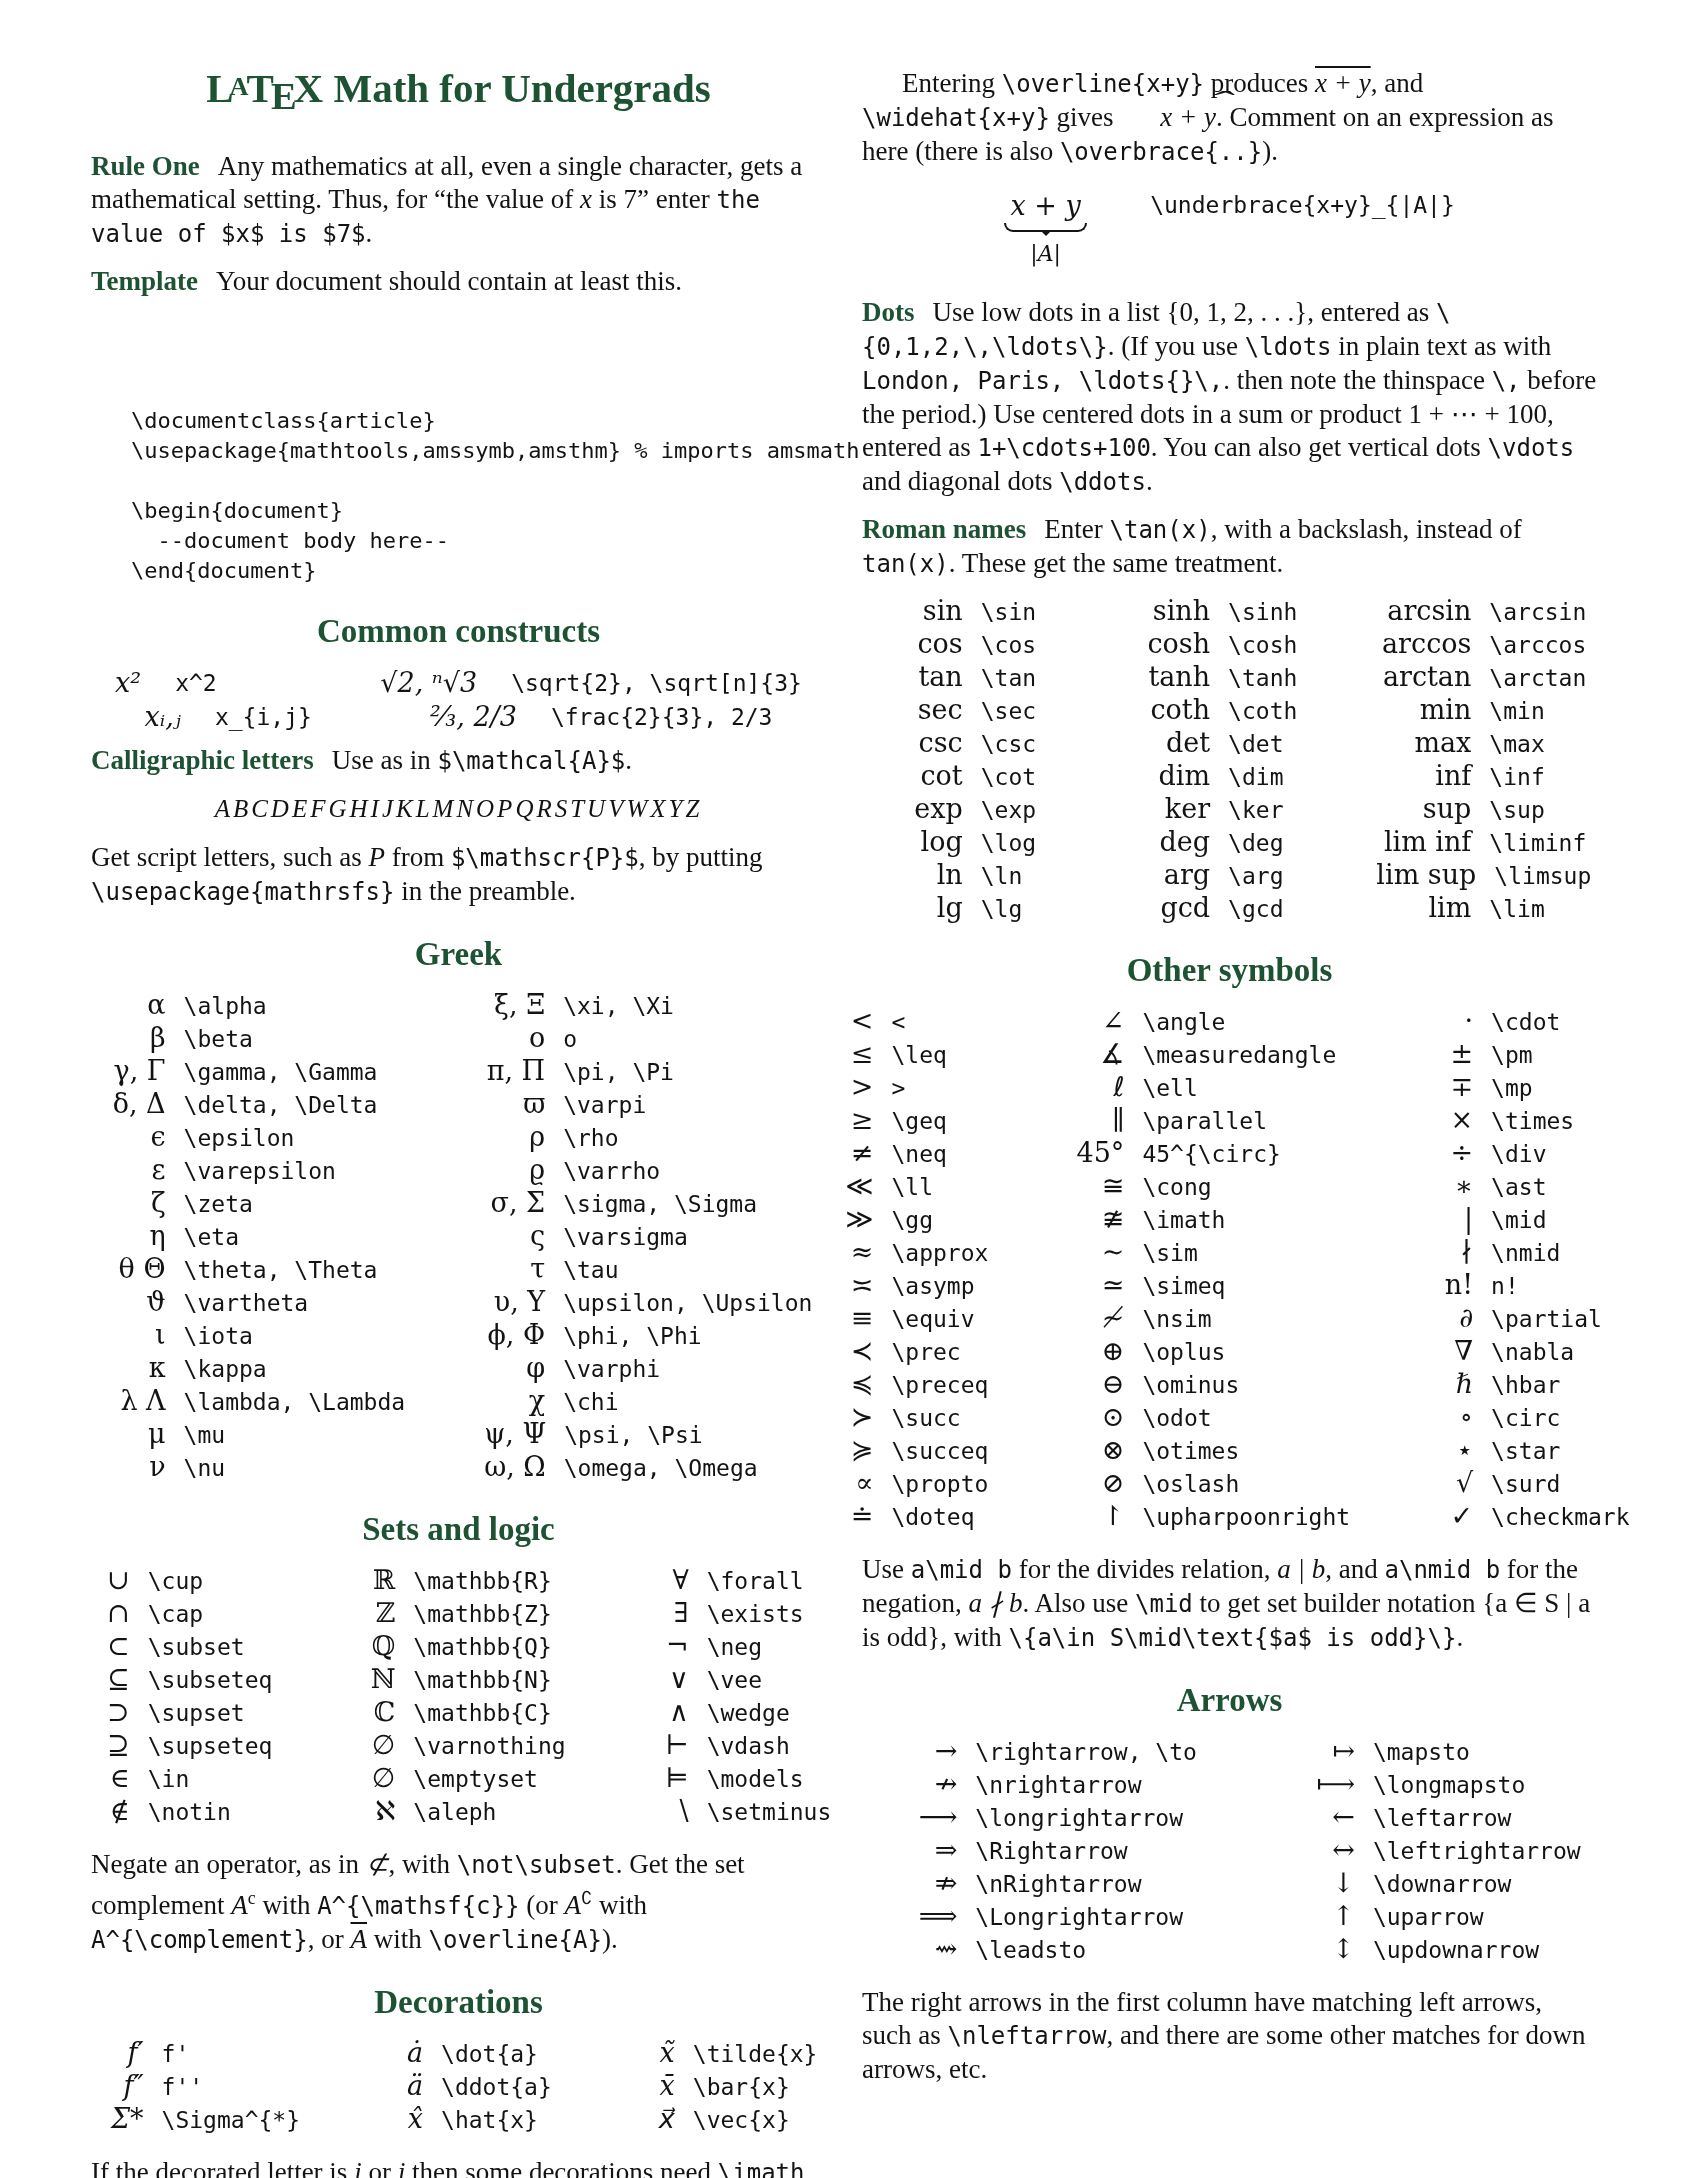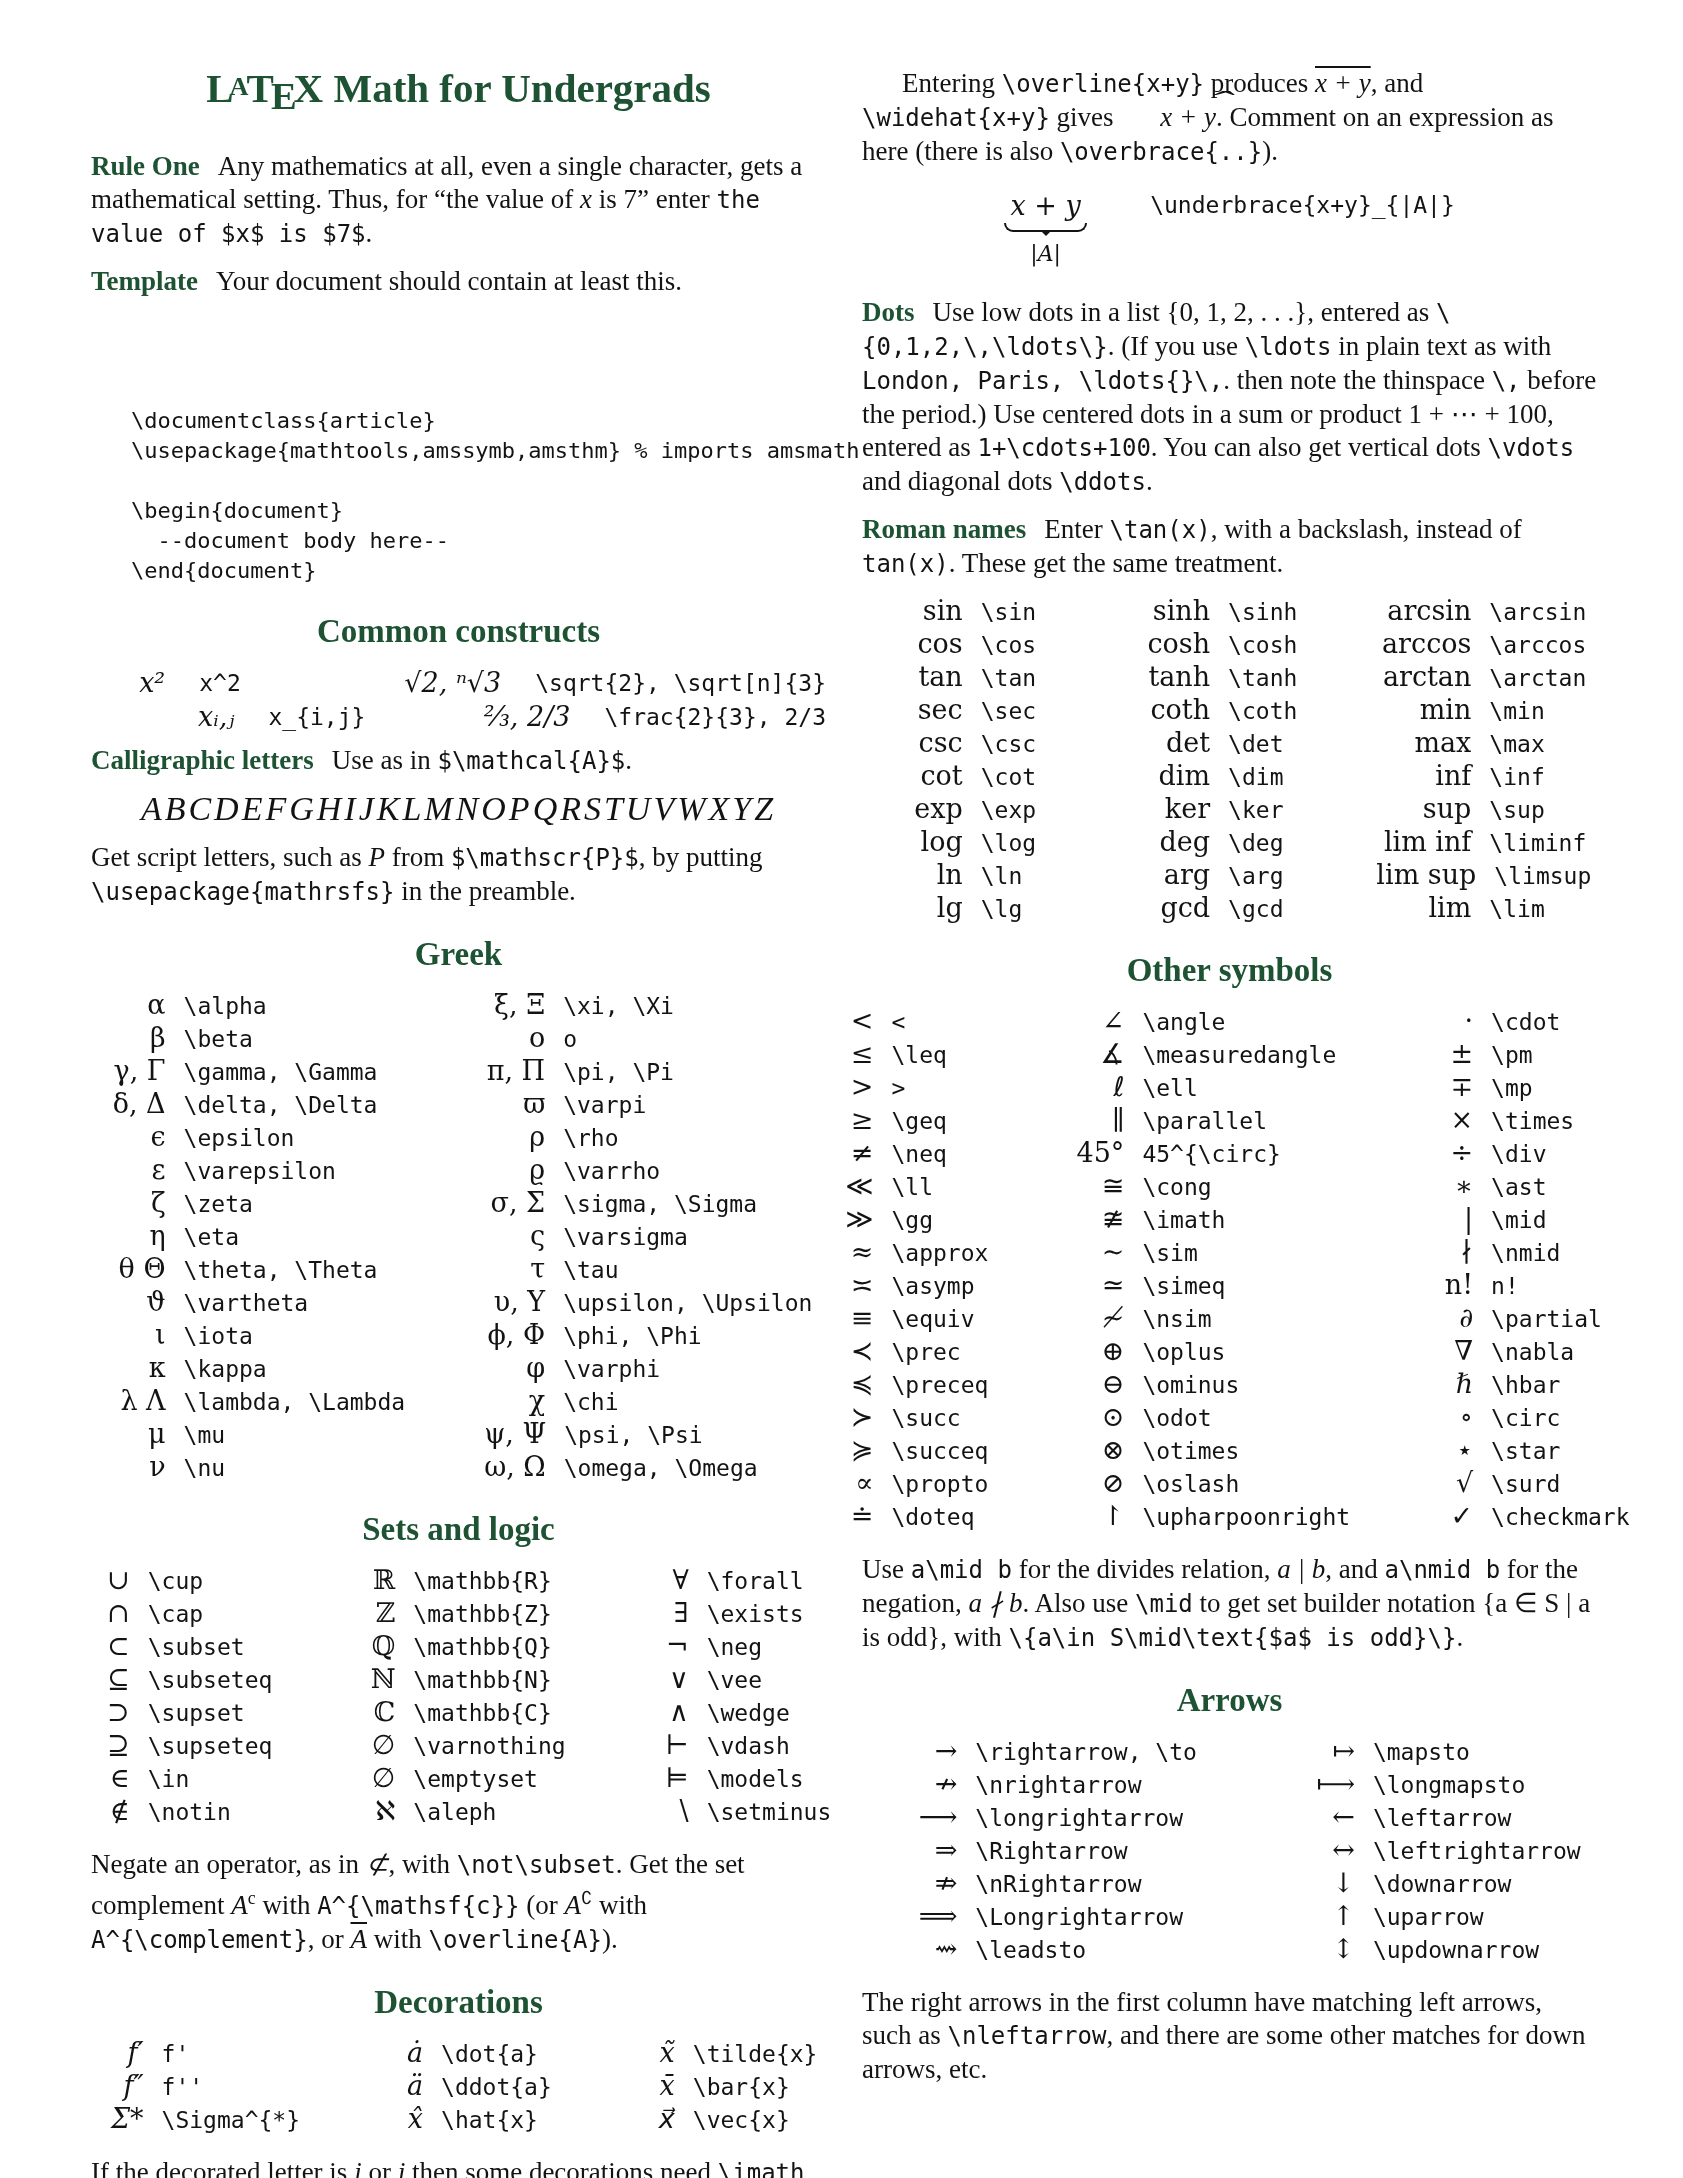--- a/index.html
+++ b/index.html
@@ -30,23 +30,23 @@
   .code-line{min-height:30px;}
   .tbl{display:flex;justify-content:center;gap:79px;margin:14px 0 20px 0;}
   .sgroup{display:flex;flex-direction:column;}
   .srow{display:flex;align-items:baseline;gap:18px;line-height:31px;}
   .sym{font-family:"DejaVu Serif","DejaVu Sans",serif;min-width:44px;text-align:right;}
   .ital .sym{font-style:italic;}
   .greek .sym{min-width:61px;}
   .roman .sym{min-width:95px;}
   .other .g2 .sym{min-width:57px;}
   .arrows .sym{min-width:79px;}
-  .scrline{text-align:center;font-style:italic;letter-spacing:3px;font-size:34px;margin:12px 0 16px 0;}
+  .scrline{text-align:center;font-style:italic;letter-spacing:3px;font-size:25px;margin:12px 0 16px 0;}
   .indent{text-indent:40px;}
-  .construct-row{display:flex;justify-content:flex-end;gap:34px;line-height:34px;}
+  .construct-row{display:flex;justify-content:center;gap:34px;line-height:34px;}
   .construct-row .m{font-style:italic;font-family:"DejaVu Serif",serif;}
   .construct-row .c1{min-width:149px;}
   .construct-row .m2{min-width:119px;text-align:right;}
   .display{display:flex;justify-content:center;align-items:flex-start;gap:63px;margin:20px 0 26px 0;}
   .ub{display:inline-flex;flex-direction:column;align-items:center;}
   .ub-expr{font-style:italic;font-family:"DejaVu Serif",serif;}
   .ub-brace{position:relative;width:83px;height:12px;margin-top:1px;}
   .ub-brace::before{content:"";position:absolute;left:0;right:0;top:0;height:7px;
      border-left:2px solid #131313;border-right:2px solid #131313;border-bottom:2px solid #131313;
      border-radius:0 0 9px 9px;}

